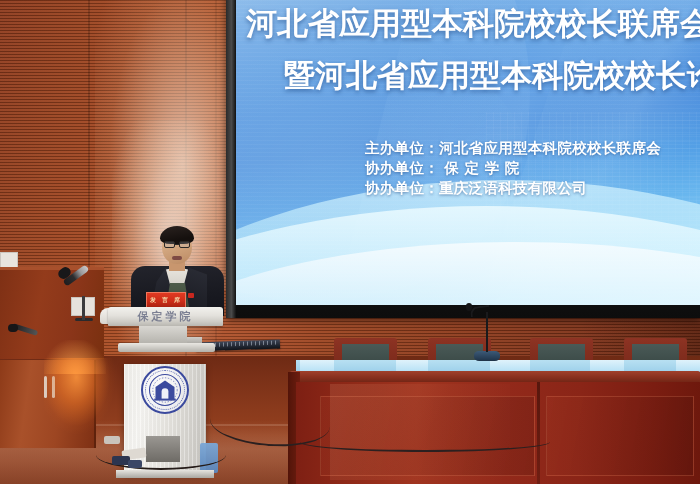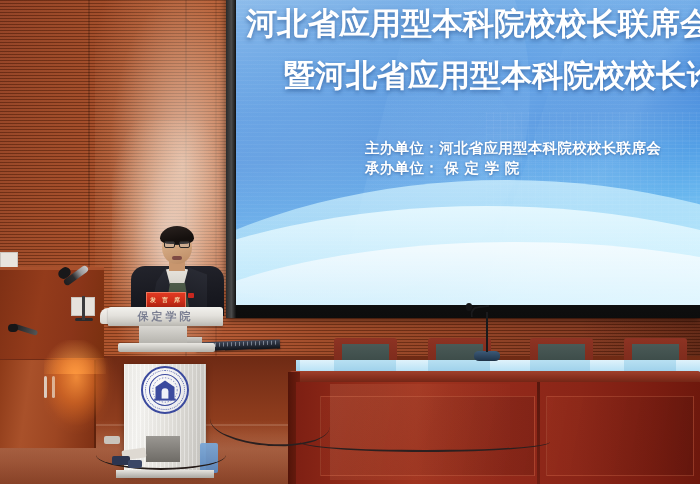--- a/index.html
+++ b/index.html
@@ -490,21 +490,22 @@
     <div class="arc3"></div>
     <div class="scan"></div>
 
     <div class="slide-title">
       <div class="t-line1">河北省应用型本科院校校长联席会2019年</div>
       <div class="t-line2">暨河北省应用型本科院校校长论坛</div>
     </div>
 
     <div class="org-block">
       <div>主办单位：河北省应用型本科院校校长联席会</div>
-      <div>承办单位： 保 定 学 院</div>
+      <div>协办单位： 保 定 学 院</div>
+      <div>协办单位：重庆泛语科技有限公司</div>
     </div>
   </div>
 
   <div class="wallplate">
     
   </div>
   <div class="cabinet"></div>
   <div class="wallplate2"></div>
   <div class="mic-stand-base"></div>
   <div class="mic-pole"></div>

